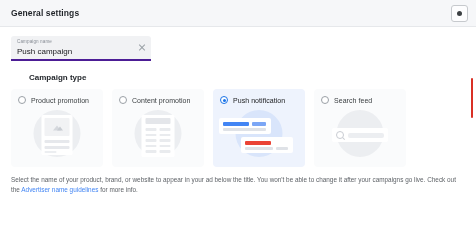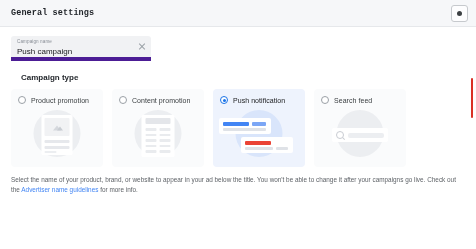--- a/index.html
+++ b/index.html
@@ -24,21 +24,20 @@
     display: flex;
     align-items: center;
     padding: 0 8px 0 11px;
     box-sizing: border-box;
   }
   .panel-title {
     font-size: 8.5px;
     font-weight: bold;
     color: #1f2328;
     letter-spacing: 0.1px;
-    font-family: Liberation Mono, monospace;
   }
   .header-spacer { flex: 1; }
   .collapse-btn {
     width: 17px;
     height: 17px;
     border: 1px solid #c6c9cd;
     border-radius: 3px;
     background: #fdfdfe;
     display: flex;
     align-items: center;
@@ -62,21 +61,21 @@
   }
 
   
   .field {
     position: relative;
     margin: 9px 0 0 11px;
     width: 140px;
     height: 25px;
     background: #f1f2f4;
     border-radius: 3px 3px 0 0;
-    border-bottom: 4px solid #4c1d95;
+    border-bottom: 2px solid #4c1d95;
     box-sizing: border-box;
     padding: 3px 18px 0 6px;
     cursor: text;
   }
   .field-label {
     font-size: 4.6px;
     color: #8a8f97;
     line-height: 6px;
     letter-spacing: 0.1px;
   }
@@ -109,21 +108,21 @@
     background: #9aa0a6;
   }
   .field-clear::before { transform: rotate(45deg); }
   .field-clear::after  { transform: rotate(-45deg); }
 
   
   .section-heading {
     font-size: 8px;
     font-weight: bold;
     color: #1f2328;
-    margin: 12px 0 7px 21px;
+    margin: 12px 0 7px 29px;
   }
 
   
   .cards-row {
     display: flex;
     gap: 9px;
     margin-left: 11px;
     padding-right: 11px;
   }
   .type-card {

